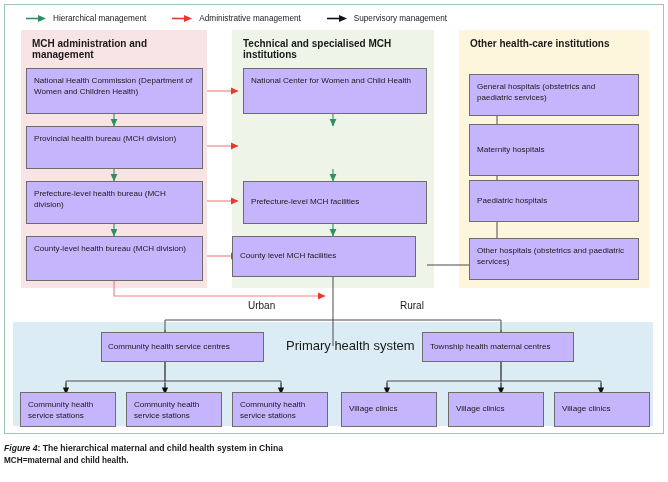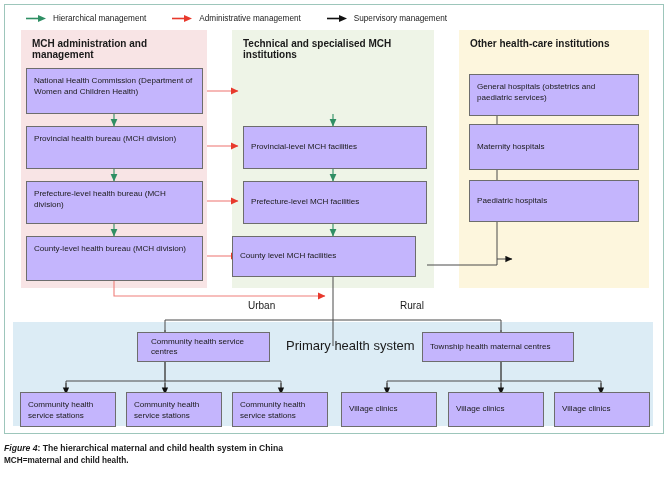--- a/index.html
+++ b/index.html
@@ -144,32 +144,33 @@
       <line x1="501" y1="383" x2="501" y2="394"></line>
       <line x1="601" y1="383" x2="601" y2="394"></line>
     </g>
   </svg>
 
   <div class="node" style="left:26px;top:68px;width:177px;height:46px;">National Health Commission (Department of Women and Children Health)</div>
   <div class="node" style="left:26px;top:126px;width:177px;height:43px;">Provincial health bureau (MCH division)</div>
   <div class="node" style="left:26px;top:181px;width:177px;height:43px;">Prefecture-level health bureau (MCH division)</div>
   <div class="node" style="left:26px;top:236px;width:177px;height:45px;">County-level health bureau (MCH division)</div>
 
-  <div class="node mid" style="left:243px;top:126px;width:184px;height:43px;padding:0 7px;">Provincial-level MCH facilities</div>
+  <div class="node" style="left:243px;top:68px;width:184px;height:46px;">National Center for Women and Child Health</div>
   <div class="node mid" style="left:243px;top:181px;width:184px;height:43px;padding:0 7px;">Prefecture-level MCH facilities</div>
   <div class="node mid" style="left:232px;top:236px;width:184px;height:41px;padding:0 7px;">County level MCH facilities</div>
 
   <div class="node" style="left:469px;top:68px;width:170px;height:42px;margin-top:6px;">General hospitals (obstetrics and paediatric services)</div>
-  <div class="node mid" style="left:469px;top:124px;width:170px;height:46px;padding:0 7px;">Maternity hospitals</div>
+  <div class="node mid" style="left:469px;top:124px;width:170px;height:52px;padding:0 7px;">Maternity hospitals</div>
   <div class="node mid" style="left:469px;top:180px;width:170px;height:42px;padding:0 7px;">Paediatric hospitals</div>
+  <div class="node" style="left:469px;top:238px;width:170px;height:42px;">Other hospitals (obstetrics and paediatric services)</div>
 
   <div class="elabel" style="left:248px;top:300px;">Urban</div>
   <div class="elabel" style="left:400px;top:300px;">Rural</div>
 
-  <div class="node mid" style="left:101px;top:332px;width:133px;height:30px;padding:0 13px;margin-left:36px;">Community health service centres</div>
+  <div class="node mid" style="left:101px;top:332px;width:163px;height:30px;padding:0 6px;">Community health service centres</div>
   <div class="node mid" style="left:422px;top:332px;width:152px;height:30px;padding:0 7px;">Township health maternal centres</div>
 
   <div class="node" style="left:20px;top:392px;width:96px;height:35px;">Community health service stations</div>
   <div class="node" style="left:126px;top:392px;width:96px;height:35px;">Community health service stations</div>
   <div class="node" style="left:232px;top:392px;width:96px;height:35px;">Community health service stations</div>
 
   <div class="node mid" style="left:341px;top:392px;width:96px;height:35px;padding:0 7px;">Village clinics</div>
   <div class="node mid" style="left:448px;top:392px;width:96px;height:35px;padding:0 7px;">Village clinics</div>
   <div class="node mid" style="left:554px;top:392px;width:96px;height:35px;padding:0 7px;">Village clinics</div>
 

